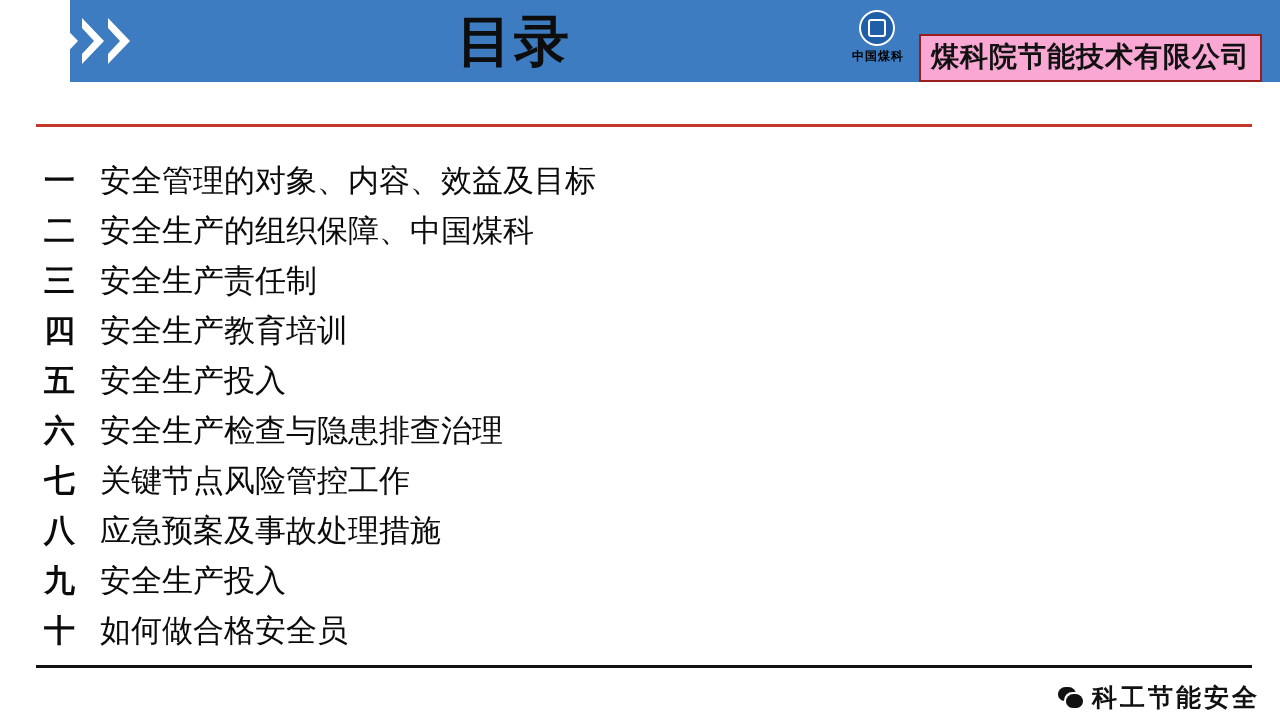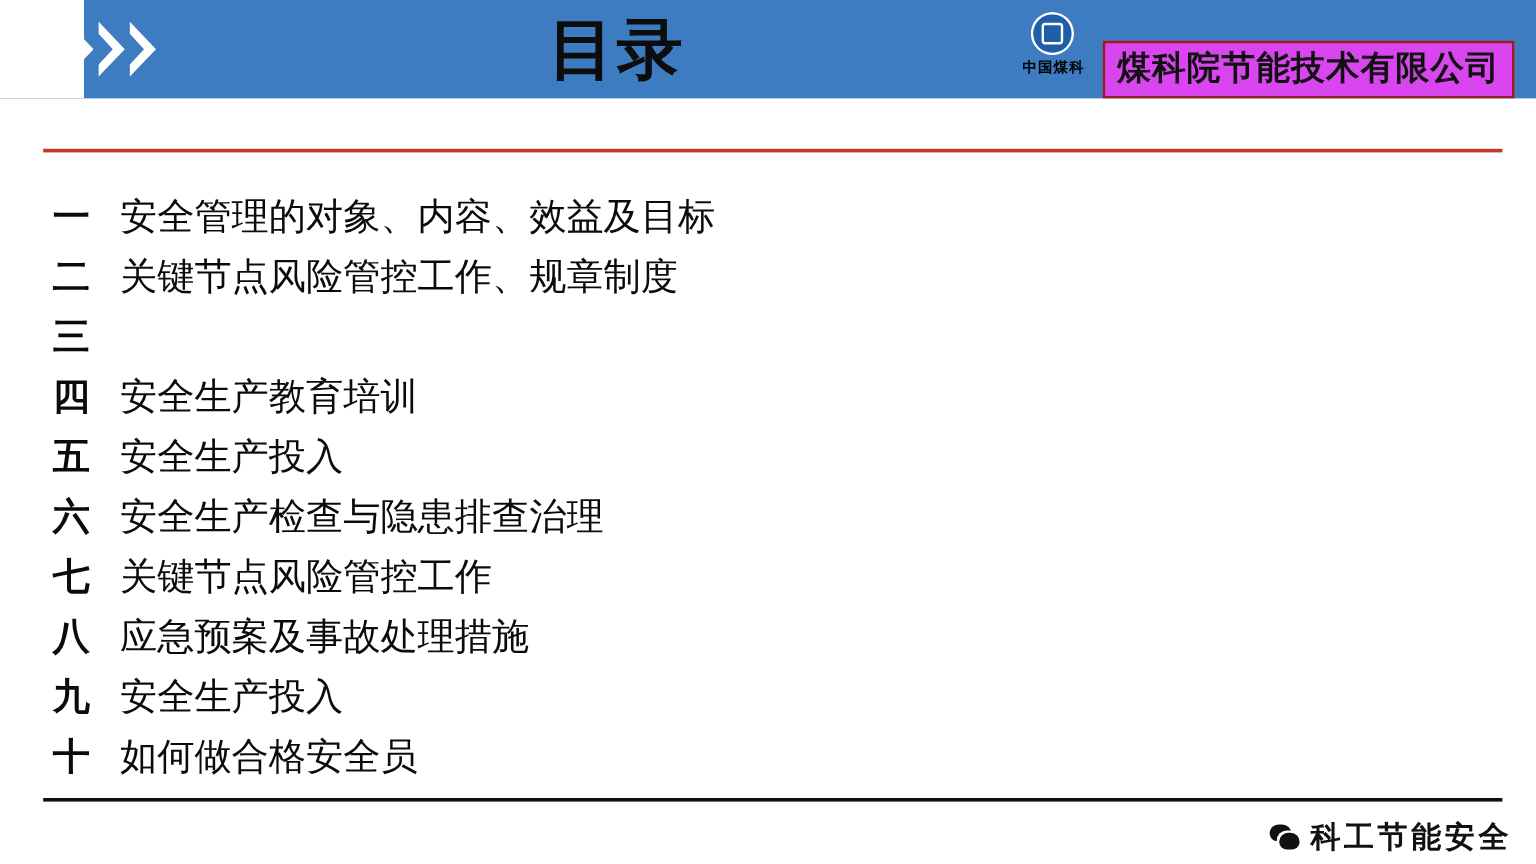--- a/index.html
+++ b/index.html
@@ -110,21 +110,21 @@
     top: 38px;
     width: 66px;
     text-align: center;
     font-size: 12px;
     color: #000000;
     font-weight: bold;
     letter-spacing: 1px;
   }
   .company-box {
     border: 2px solid #9b1c1c;
-    background: #d946ef;
+    background: #f9a8d4;
     padding: 4px 10px 6px 10px;
     font-size: 28px;
     font-weight: bold;
     color: #111111;
     letter-spacing: 1px;
     line-height: 34px;
     white-space: nowrap;
     margin-top: 36px;
   }
 
@@ -250,25 +250,26 @@
 
   <div class="toc">
 
     <div class="toc-item">
       <div class="toc-num">一</div>
       <div class="toc-label">安全管理的对象、内容、效益及目标</div>
     </div>
 
     <div class="toc-item">
       <div class="toc-num">二</div>
-      <div class="toc-label">关键节点风险管控工作、规章制度</div>
+      <div class="toc-label">安全生产的组织保障、中国煤科</div>
     </div>
 
     <div class="toc-item">
       <div class="toc-num">三</div>
+      <div class="toc-label">安全生产责任制</div>
     </div>
 
     <div class="toc-item">
       <div class="toc-num">四</div>
       <div class="toc-label">安全生产教育培训</div>
     </div>
 
     <div class="toc-item">
       <div class="toc-num">五</div>
       <div class="toc-label">安全生产投入</div>

